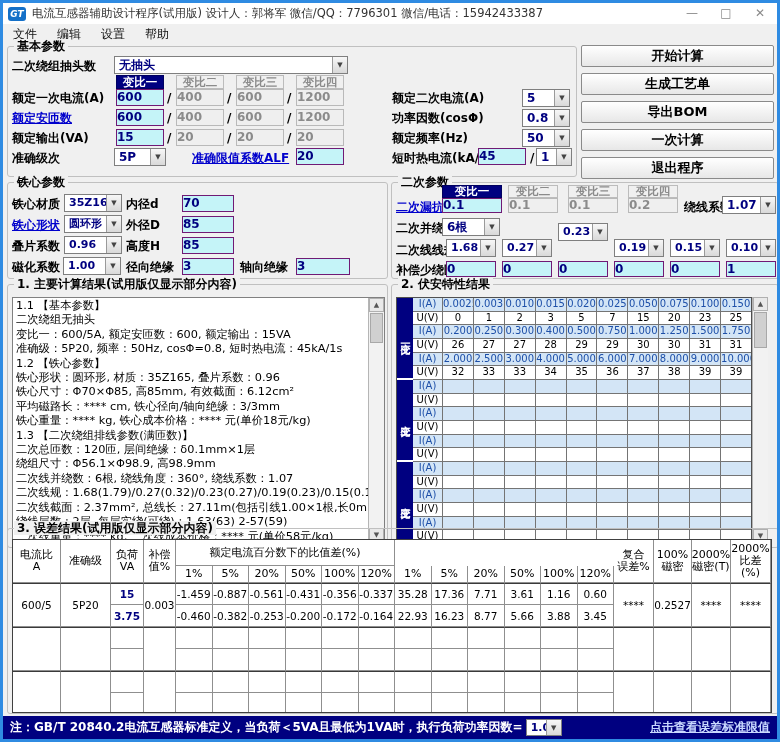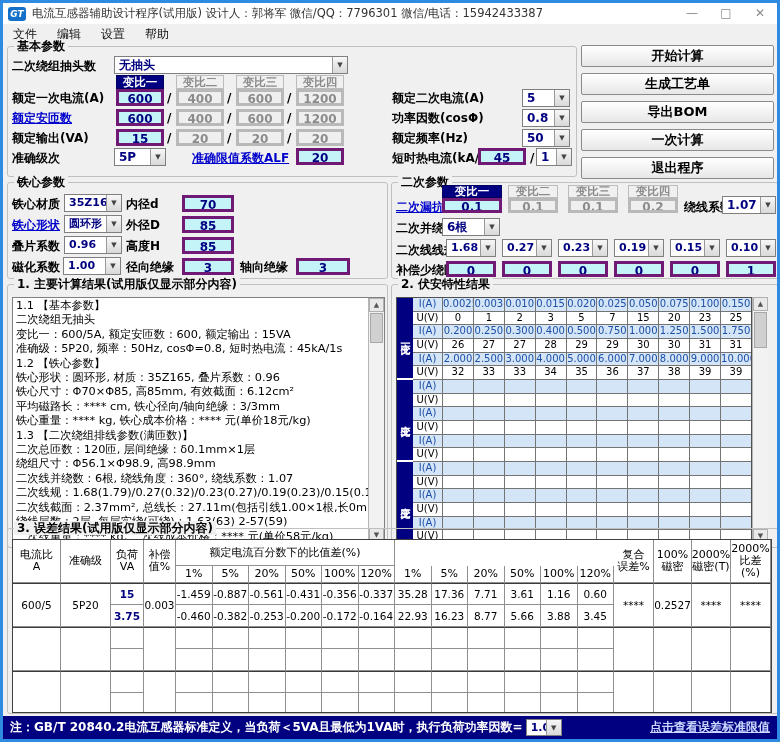--- a/index.html
+++ b/index.html
@@ -10,21 +10,21 @@
   .logo{width:18px;height:14px;background:#1470c8;border-radius:3px;color:#fff;font-size:9px;font-weight:bold;font-style:italic;display:flex;align-items:center;justify-content:center;margin-right:6px;flex:0 0 auto}
   .t-title{white-space:nowrap;overflow:hidden}
   .t-controls{margin-left:auto;display:flex;flex:0 0 auto}
   .t-btn{width:34px;text-align:center;color:#8a8a8a;font-size:12px;line-height:21px}
   .menubar{position:absolute;left:0;top:21px;right:0;height:21px;display:flex;align-items:center;font-size:12px;color:#111}
   .menu-item{padding:15px 10px;line-height:21px}
   .group{position:absolute;border:1px solid #c0c0c0;border-radius:3px}
   .group-title{position:absolute;top:-8px;left:6px;background:#f0f0f0;padding:0 3px;font-size:12px;font-weight:bold;color:#000;line-height:14px;white-space:nowrap}
   .lbl{position:absolute;font-size:12px;font-weight:bold;color:#000;white-space:nowrap;line-height:14px}
   .link{color:#0000cc;text-decoration:underline}
-  .field{position:absolute;font-size:12px;font-weight:bold;text-align:center;border:3px solid #701a75;line-height:15px;overflow:hidden}
+  .field{position:absolute;font-size:12px;font-weight:bold;text-align:left;border:1px solid #701a75;line-height:15px;overflow:hidden}
   .f-cyan{background:#c5f4f8;color:#000080}
   .f-dim{background:#efefef;color:#8b8b8b;border-color:#b9b9b9}
   .slash{position:absolute;font-weight:bold;font-size:12px;color:#000}
   .tab{position:absolute;font-size:12px;font-weight:bold;text-align:center;overflow:hidden}
   .tab-sel{background:#000080;color:#fff;border:1px solid #000060}
   .tab-un{color:#8b8b8b;border:1px solid #bcbcbc;background:#f0f0f0}
   .combo{position:absolute;background:#fff;border:1px solid #7f7f7f;display:flex;overflow:hidden}
   .combo-val{flex:1;font-size:12px;font-weight:bold;color:#000080;padding-left:4px;line-height:16px;overflow:hidden;white-space:nowrap}
   .combo-btn{width:15px;background:linear-gradient(#f7f7f7,#d9d9d9);border-left:1px solid #9a9a9a;font-size:7px;color:#444;display:flex;align-items:center;justify-content:center;flex:0 0 auto}
   .btn{position:absolute;background:linear-gradient(#ffffff,#e7e7e7);border:1px solid #8a8a8a;border-radius:2px;font-size:13px;font-weight:bold;text-align:center;line-height:20px;color:#000}
@@ -201,21 +201,21 @@
         </div>
         <span class="lbl" style="left: 4px; top: 60px;">二次线线规</span>
         <div class="combo" style="left: 54px; top: 56px; width: 50px; height: 18px;">
           <span class="combo-val" style="font-size: 11px;">1.68</span>
           <span class="combo-btn">▼</span>
         </div>
         <div class="combo" style="left: 110px; top: 56px; width: 50px; height: 18px;">
           <span class="combo-val" style="font-size: 11px;">0.27</span>
           <span class="combo-btn">▼</span>
         </div>
-        <div class="combo" style="left: 166px; top: 56px; width: 50px; height: 18px;">
+        <div class="combo" style="left: 166px; top: 40px; width: 50px; height: 18px;">
           <span class="combo-val" style="font-size: 11px;">0.23</span>
           <span class="combo-btn">▼</span>
         </div>
         <div class="combo" style="left: 222px; top: 56px; width: 50px; height: 18px;">
           <span class="combo-val" style="font-size: 11px;">0.19</span>
           <span class="combo-btn">▼</span>
         </div>
         <div class="combo" style="left: 278px; top: 56px; width: 50px; height: 18px;">
           <span class="combo-val" style="font-size: 11px;">0.15</span>
           <span class="combo-btn">▼</span>

